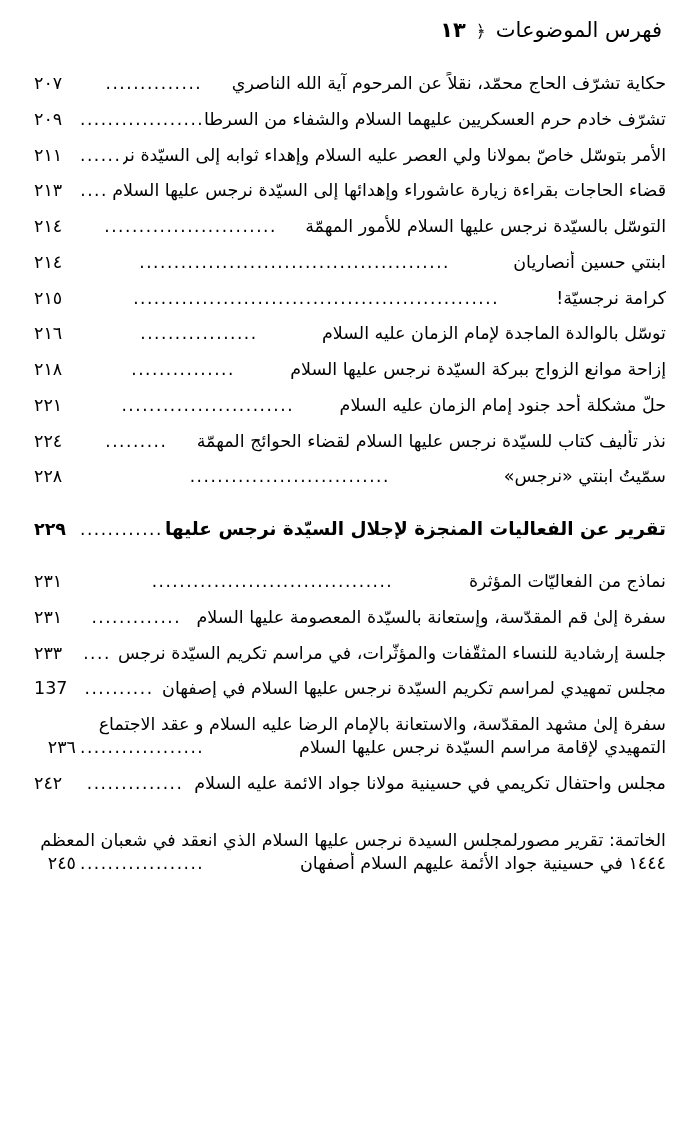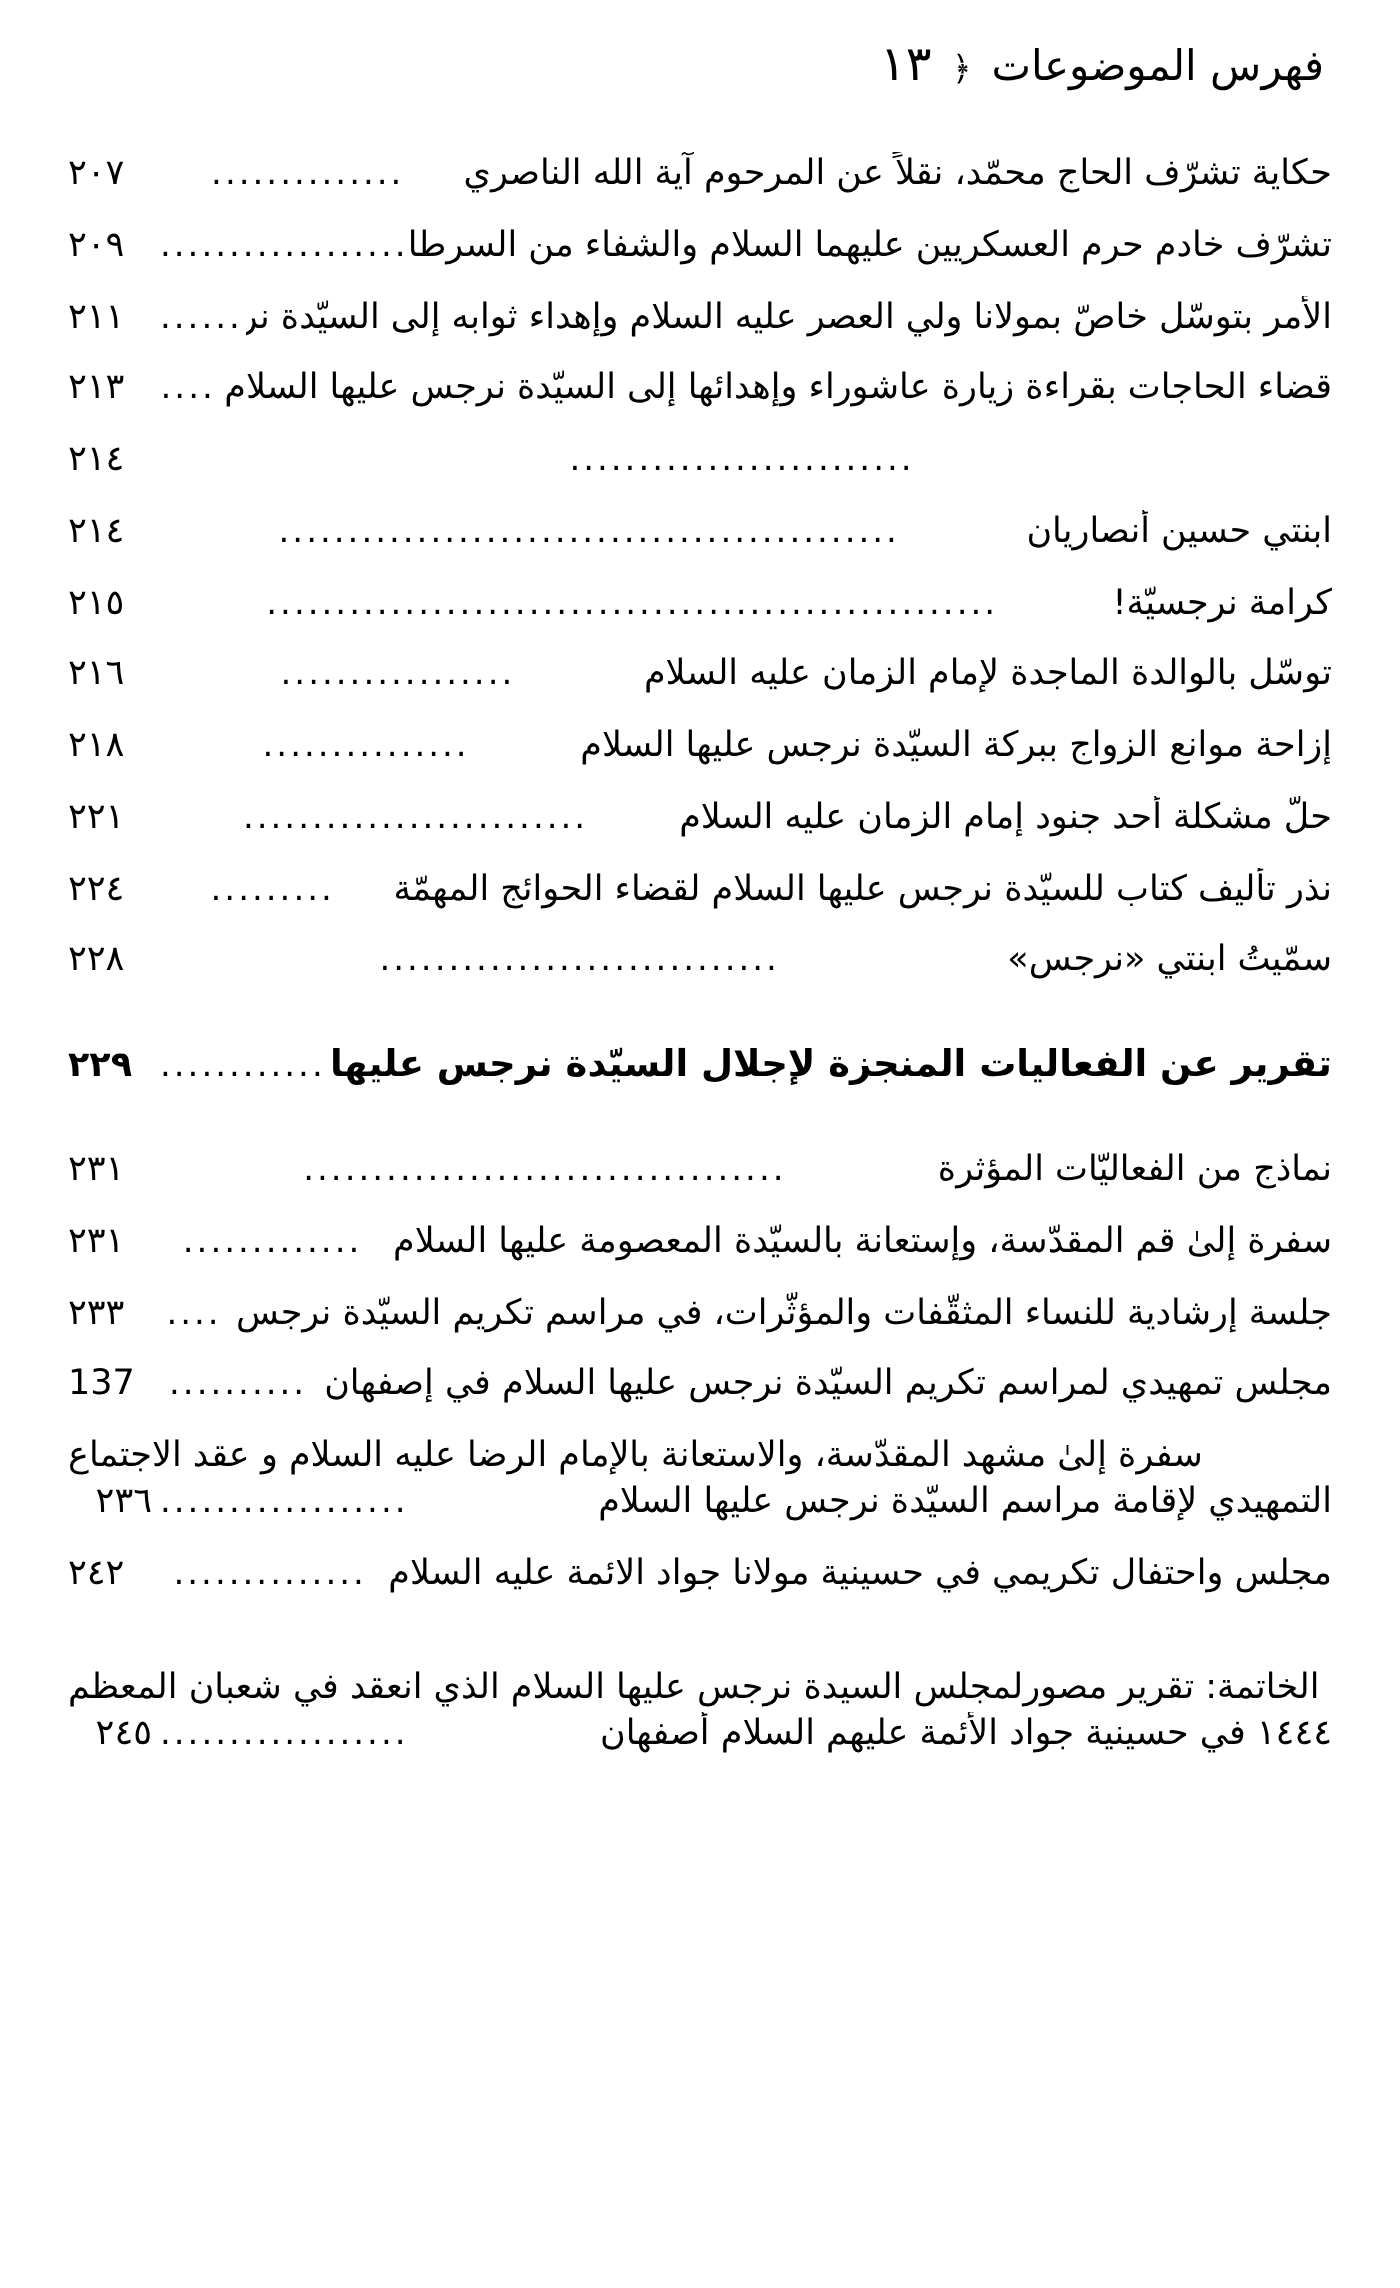--- a/index.html
+++ b/index.html
@@ -31,21 +31,21 @@
     justify-content: flex-start;
     gap: 10px;
     font-size: 21px;
     font-weight: bold;
     padding-right: 4px;
     margin-bottom: 30px;
     letter-spacing: 0px;
   }
   .header .htitle { font-size: 21px; font-weight: normal; }
   .header .hornament { font-size: 17px; font-weight: normal; }
-  .header .hnum { font-size: 24px; font-weight: normal; }
+  .header .hnum { font-size: 21px; font-weight: bold; }
 
   
   .toc {
     display: block;
   }
   .entry {
     display: flex;
     flex-direction: row;
     align-items: baseline;
     width: 100%;
@@ -90,21 +90,21 @@
     text-align: justify;
     text-align-last: justify;
   }
   .entry.wrap .line {
     display: flex;
     flex-direction: row;
     align-items: baseline;
     width: 100%;
     white-space: nowrap;
   }
-  .entry.wrap .line.first { justify-content: flex-end; }
+  .entry.wrap .line.first { justify-content: flex-start; }
 
   .spacer { height: 16px; }
   .spacer-lg { height: 22px; }
 </style>
 </head>
 <body>
 
 <div class="page">
 
   <div class="header">
@@ -133,20 +133,21 @@
       <span class="pg">٢١١</span>
     </div>
 
     <div class="entry">
       <span class="etext">قضاء الحاجات بقراءة زيارة عاشوراء وإهدائها إلى السيّدة نرجس عليها السلام</span>
       <span class="dots">....</span>
       <span class="pg">٢١٣</span>
     </div>
 
     <div class="entry">
+      <span class="etext">التوسّل بالسيّدة نرجس عليها السلام للأمور المهمّة</span>
       <span class="dots">.........................</span>
       <span class="pg">٢١٤</span>
     </div>
 
     <div class="entry">
       <span class="etext">ابنتي حسين أنصاريان</span>
       <span class="dots">.............................................</span>
       <span class="pg">٢١٤</span>
     </div>
 

